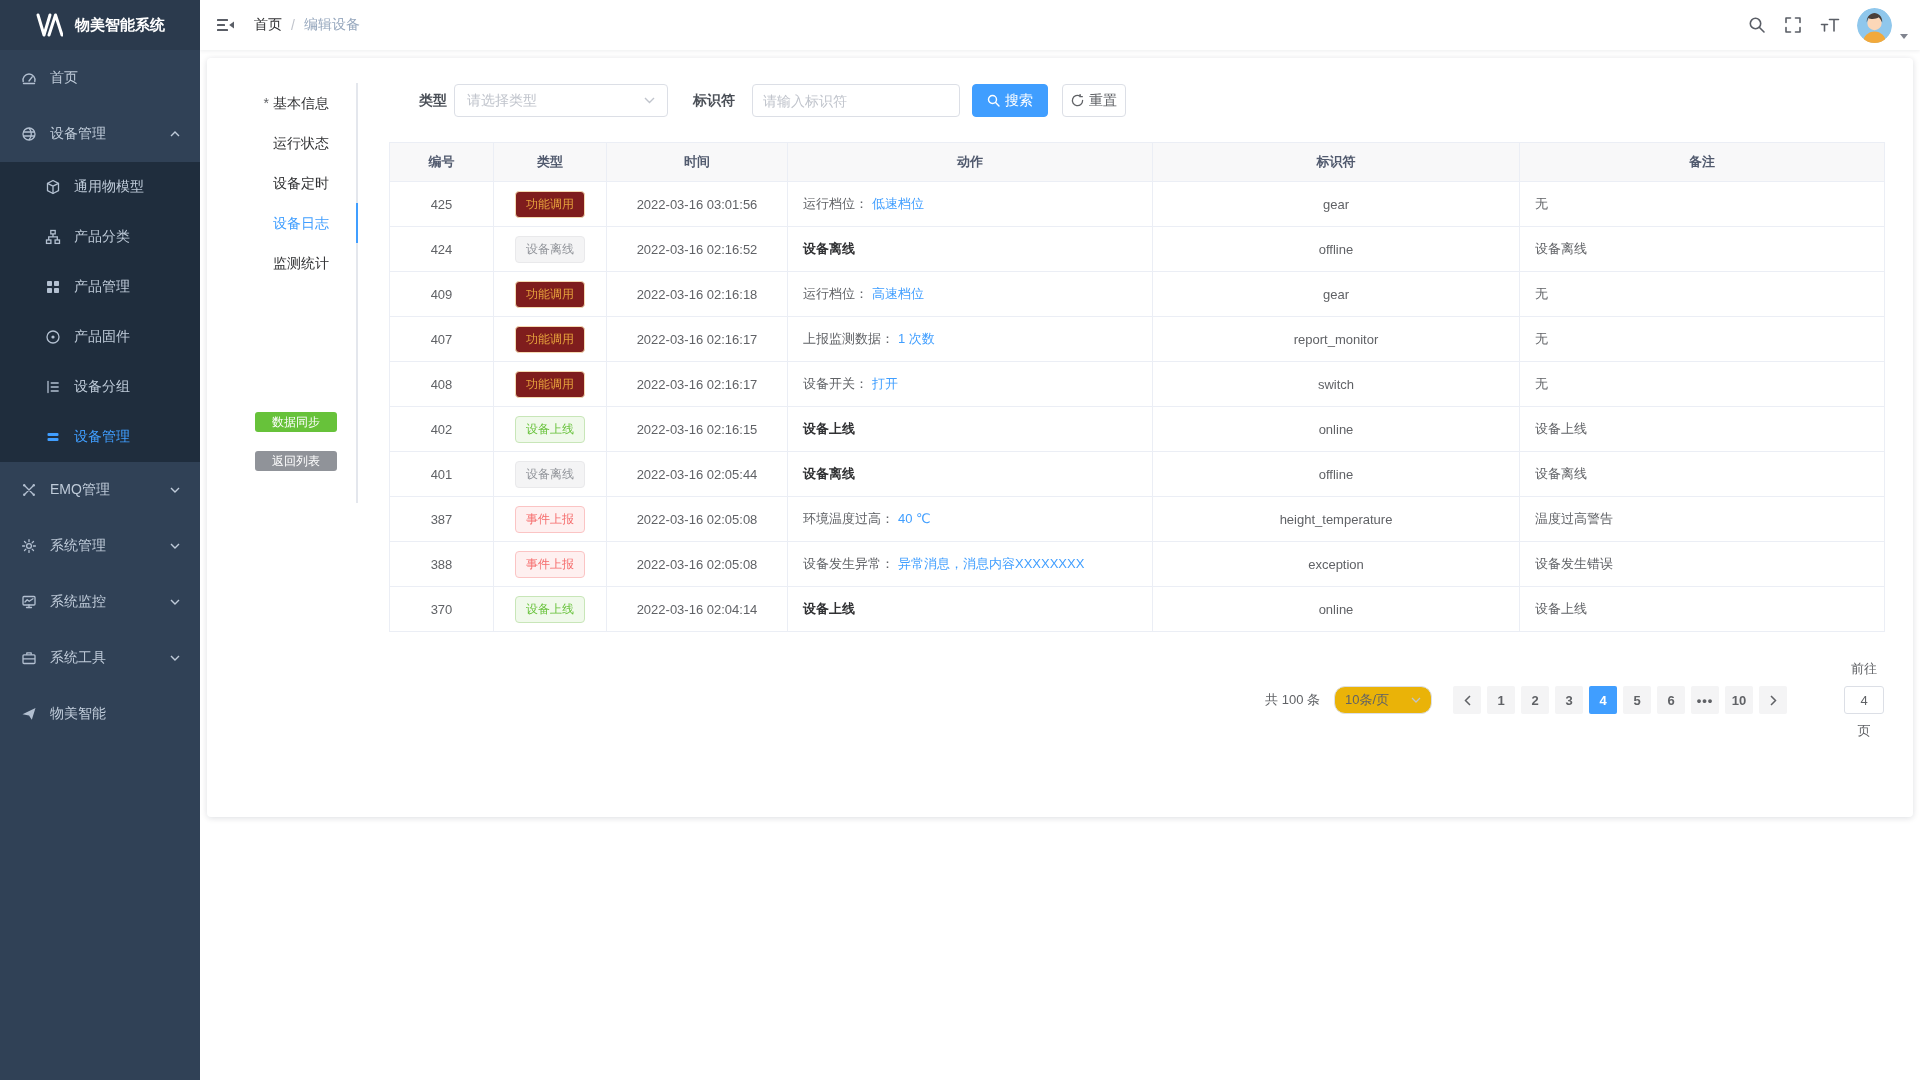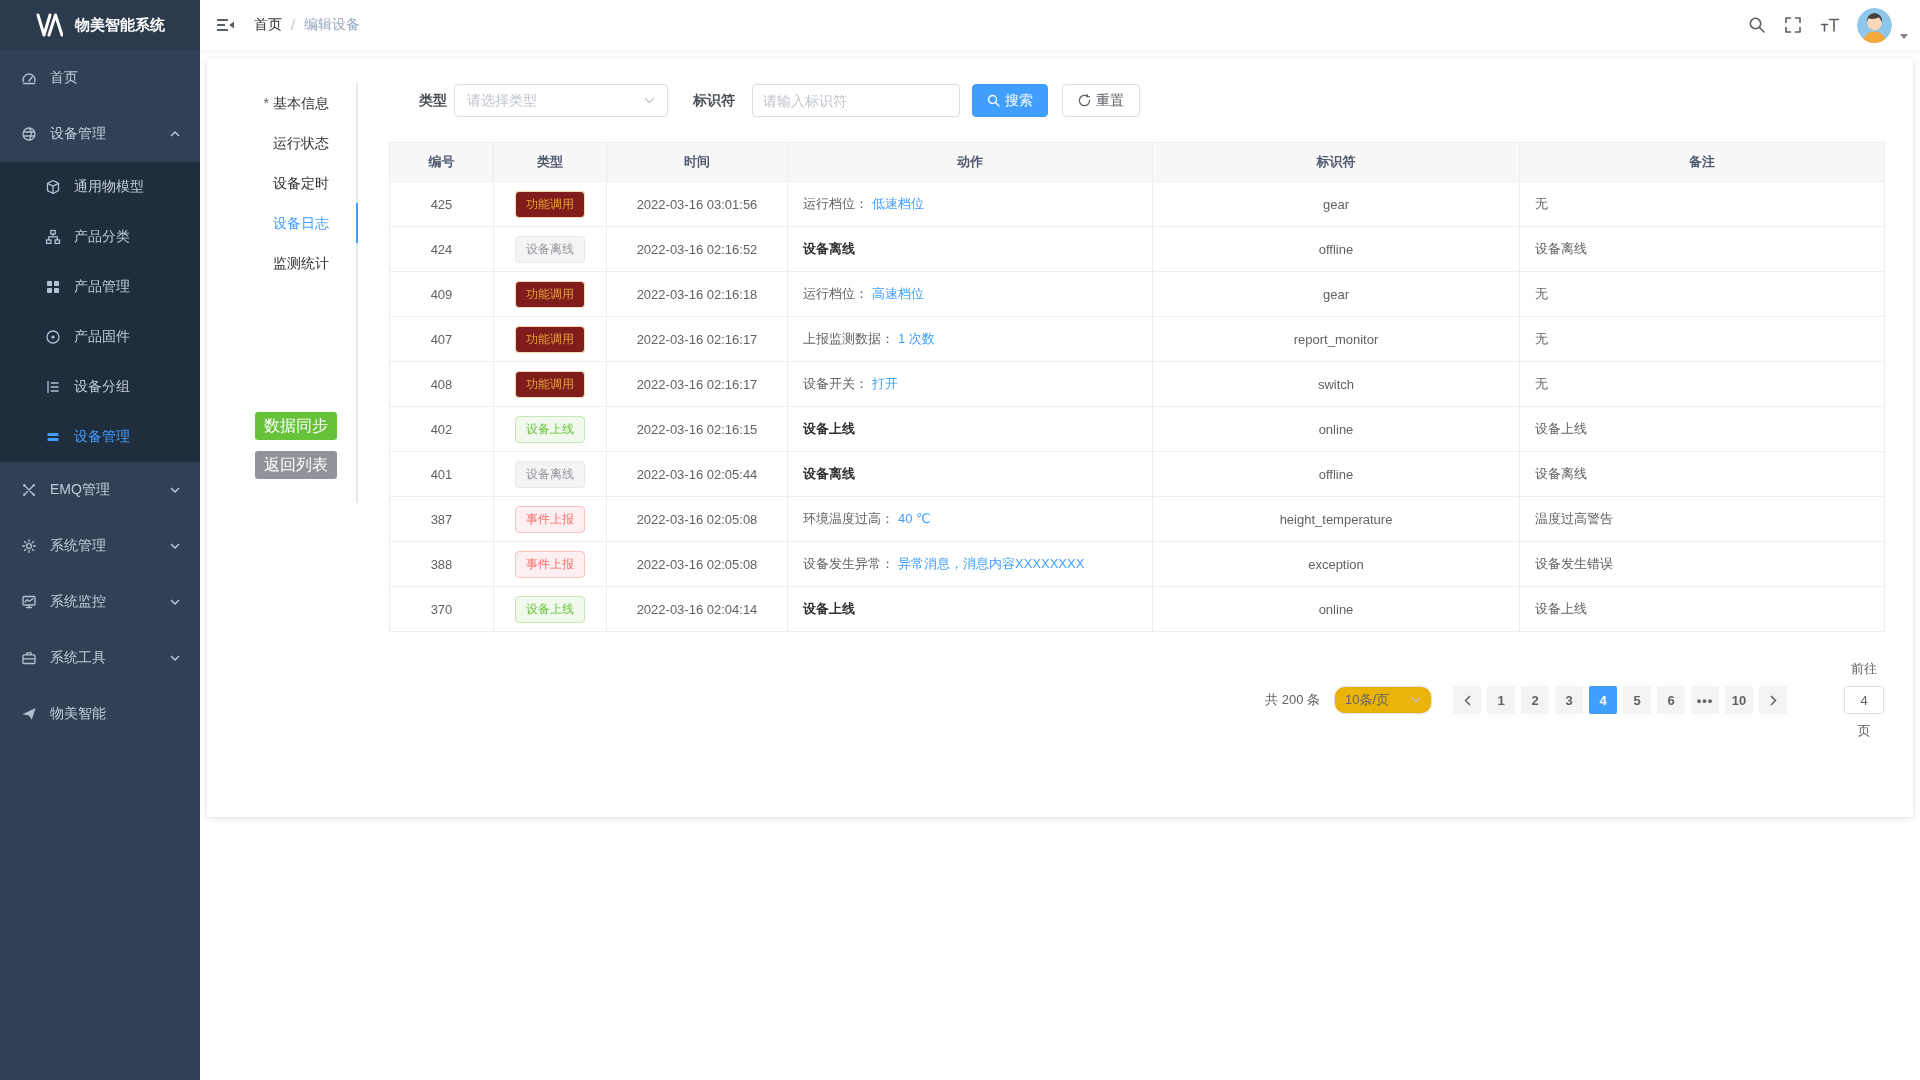--- a/index.html
+++ b/index.html
@@ -43,22 +43,22 @@
 
   
   .tabs-nav { position:absolute; left:0; top:25px; width:150px; }
   .tab-item { height:40px; line-height:40px; text-align:right; padding-right:28px;
     font-size:14px; color:#303133; cursor:pointer; white-space:nowrap; }
   .tab-item .star { margin-right:4px; color:#606266; }
   .tab-item.active { color:#409EFF; }
   .tabs-line { position:absolute; left:149px; top:25px; width:2px; height:420px; background:#e4e7ed; }
   .tabs-active-bar { position:absolute; left:149px; top:145px; width:2px; height:40px; background:#409EFF; }
 
-  .side-btn { position:absolute; left:48px; width:82px; height:28px; border:none; border-radius:3px;
-    color:#fff; font-size:16px; cursor:pointer; font-family:inherit; }
+  .side-btn { position:absolute; left:48px; width:82px; height:20px; border:none; border-radius:3px;
+    color:#fff; font-size:12px; cursor:pointer; font-family:inherit; }
   .btn-sync { top:354px; background:#67C23A; }
   .btn-back { top:393px; background:#909399; }
 
   
   .content { position:absolute; left:182px; top:26px; width:1495px; }
 
   .filter-bar { position:relative; height:33px; }
   .f-label { position:absolute; top:0; height:33px; line-height:33px; font-size:14px;
     font-weight:bold; color:#4a4f57; }
   .lbl-type { left:30px; }
@@ -66,21 +66,21 @@
   .select-box { position:absolute; left:65px; top:0; width:214px; height:33px; border:1px solid #dcdfe6;
     border-radius:4px; background:#fff; display:flex; align-items:center; justify-content:space-between;
     padding:12px 12px; cursor:pointer; }
   .select-box .ph { color:#c0c4cc; font-size:14px; }
   .text-input { position:absolute; left:363px; top:0; width:208px; height:33px; border:1px solid #dcdfe6;
     border-radius:4px; padding:0 10px; font-size:14px; color:#606266; font-family:inherit; outline:none; }
   .text-input::placeholder { color:#c0c4cc; }
   .btn { position:absolute; top:0; height:33px; border-radius:4px; font-size:14px; cursor:pointer;
     display:flex; align-items:center; justify-content:center; gap:5px; font-family:inherit; }
   .btn-search { left:583px; width:76px; background:#409EFF; border:1px solid #409EFF; color:#fff; }
-  .btn-reset { left:673px; width:78px; background:#fff; border:1px solid #dcdfe6; color:#606266; }
+  .btn-reset { left:673px; width:64px; background:#fff; border:1px solid #dcdfe6; color:#606266; }
 
   
   table.log-table { width:1495px; table-layout:fixed; border-collapse:collapse; margin-top:25px;
     font-size:13px; color:#606266; }
   .log-table th, .log-table td { border:1px solid #ebeef5; }
   .log-table th { height:39px; background:#f8f8f9; color:#515a6e; font-weight:bold; font-size:13px; }
   .log-table td { height:45px; text-align:center; background:#fff; }
   .col-id{width:104px} .col-type{width:113px} .col-time{width:181px}
   .col-action{width:365px} .col-ident{width:367px} .col-remark{width:365px}
   .cell-action, .cell-remark { text-align:left !important; padding-left:15px; }
@@ -476,21 +476,21 @@
             <td><span class="tag v-success">设备上线</span></td>
             <td>2022-03-16 02:04:14</td>
             <td class="cell-action v-bold"><span class="action-text">设备上线</span><a class="action-link"></a></td>
             <td>online</td>
             <td class="cell-remark">设备上线</td>
           </tr>
         </tbody>
       </table>
 
       <div class="pagination">
-        <span class="total-text">共 200 条</span>
+        <span class="total-text">共 100 条</span>
         <div class="pagesize-select">
           <span>10条/页</span>
           <span>
             <svg width="10" height="6" viewBox="0 0 10 6" fill="none" stroke="#c0c4cc" stroke-width="1.3">
                 <polyline points="1,1 5,5 9,1"></polyline>
               </svg>
           </span>
         </div>
         <button class="page-btn">
           <svg width="7" height="11" viewBox="0 0 7 11" fill="none" stroke="#606266" stroke-width="1.5">

